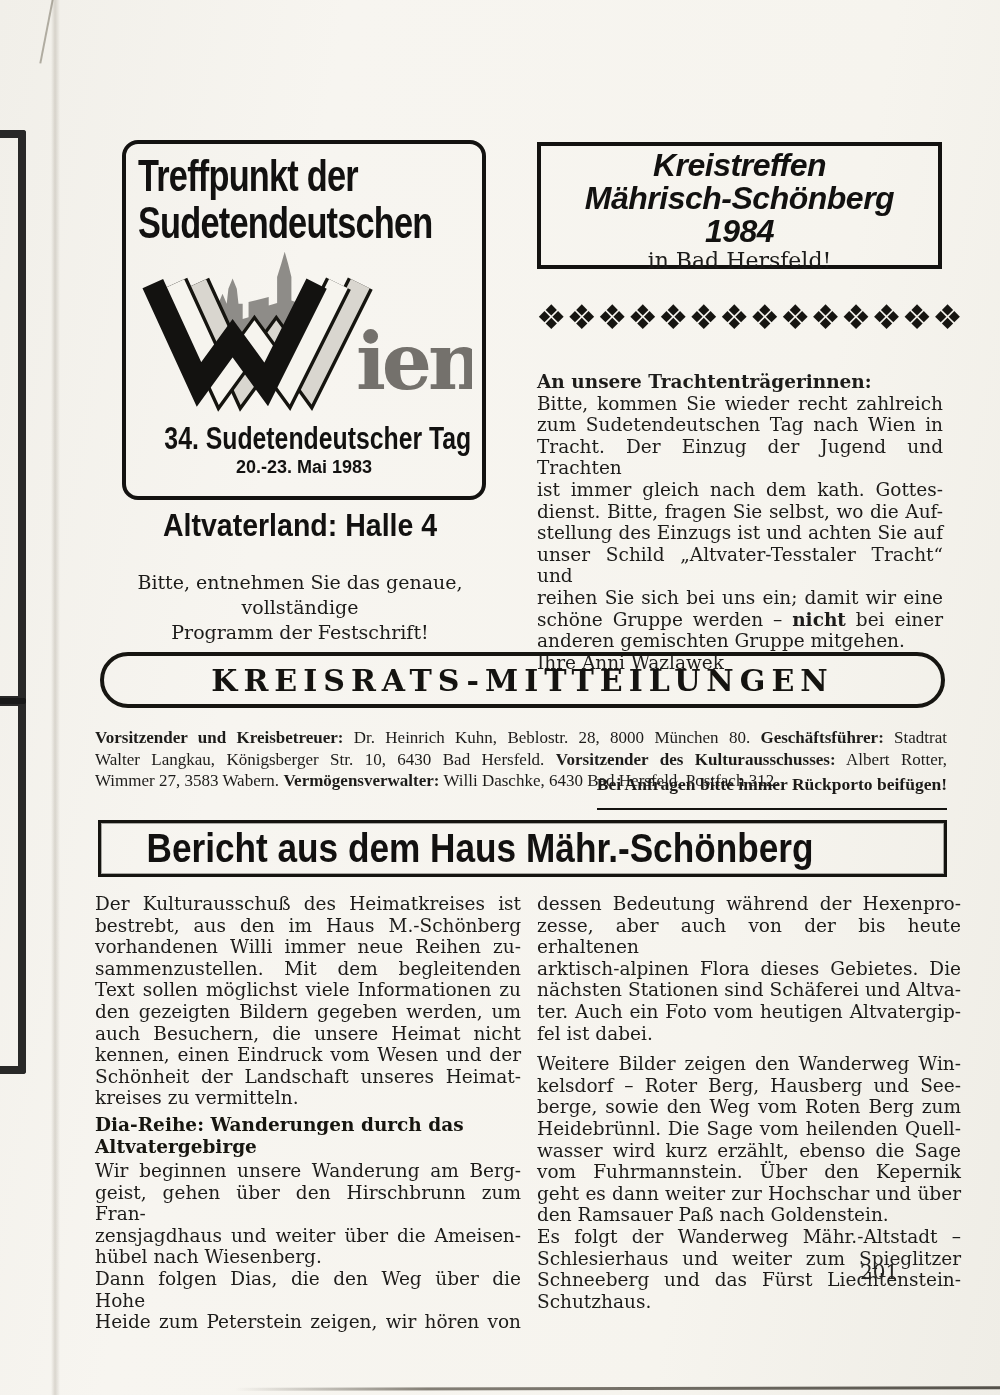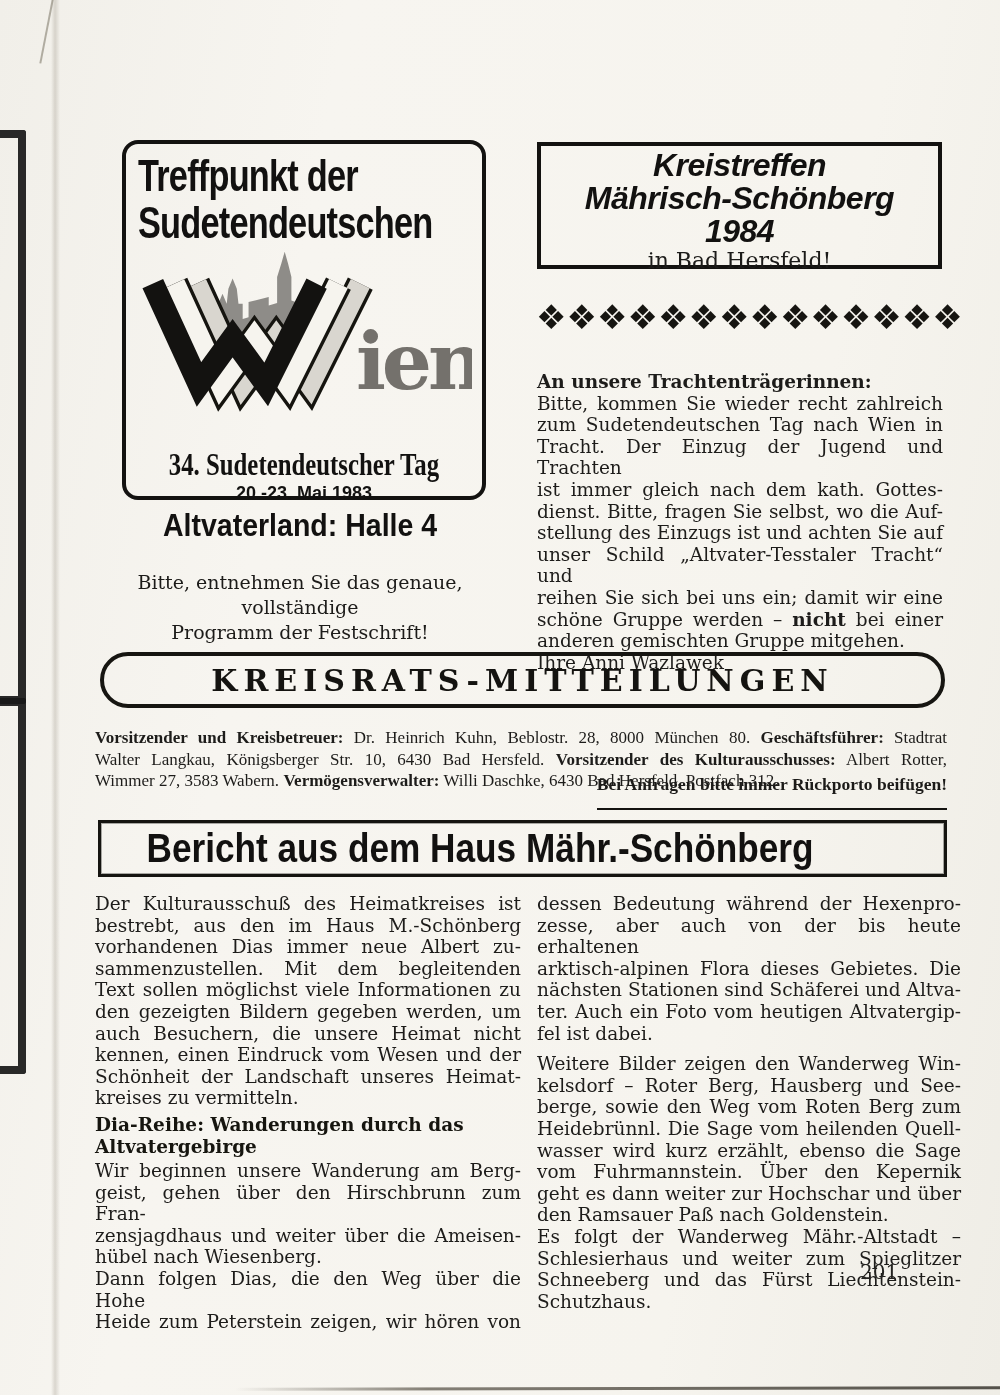--- a/index.html
+++ b/index.html
@@ -22,22 +22,22 @@
   .scratch { left:46px; top:-6px; width:2px; height:70px; background:rgba(95,88,72,.45); transform:rotate(11deg); }
 
   
   .event-box { left:122px; top:140px; width:356px; height:352px;
                border:4px solid #131210; border-radius:16px; }
   .event-title { padding:8px 0 0 12px; font-family:"Liberation Sans", sans-serif;
                  font-weight:bold; font-size:44px; line-height:47px; letter-spacing:-1px;
                  color:#121110; white-space:nowrap; }
   .event-title .cond { display:inline-block; transform:scaleX(.78); transform-origin:left center; }
   .logo-wrap { margin-top:4px; text-align:center; }
-  .event-sub { text-align:center; font-family:Liberation Serif, serif; font-weight:bold;
-               font-size:31px; line-height:34px; color:#121110; white-space:nowrap;margin-top:26px; }
+  .event-sub { font-family:Liberation Sans, sans-serif; font-weight:bold;
+               font-size:31px; line-height:34px; color:#121110; white-space:nowrap; }
   .event-sub .cond { display:inline-block; transform:scaleX(.8); transform-origin:center; }
   .event-dates { text-align:center; font-family:"Liberation Sans", sans-serif; font-weight:bold;
                  font-size:18px; line-height:22px; color:#121110; }
 
   
   .hall { left:85px; top:508px; width:430px; text-align:center;
           font-family:"Liberation Sans", sans-serif; font-weight:bold; font-size:31px; color:#121110; }
   .hall .cond { display:inline-block; transform:scaleX(.92); transform-origin:center; white-space:nowrap; }
   .venue-note { left:85px; top:570px; width:430px; text-align:center;
                 font-size:19px; line-height:25px; color:#1c1b19; }
@@ -184,21 +184,21 @@
   </div>
 
   <div class="abs bericht-box">
     <div class="bericht-title">Bericht aus dem Haus Mähr.-Schönberg</div>
   </div>
 
   <div class="abs col-left jtext">
     <div>
         <div class="tline">Der Kulturausschuß des Heimatkreises ist</div>
         <div class="tline">bestrebt, aus den im Haus M.-Schönberg</div>
-        <div class="tline">vorhandenen Dias immer neue Albert zu-</div>
+        <div class="tline">vorhandenen Willi immer neue Reihen zu-</div>
         <div class="tline">sammenzustellen. Mit dem begleitenden</div>
         <div class="tline">Text sollen möglichst viele Informationen zu</div>
         <div class="tline">den gezeigten Bildern gegeben werden, um</div>
         <div class="tline">auch Besuchern, die unsere Heimat nicht</div>
         <div class="tline">kennen, einen Eindruck vom Wesen und der</div>
         <div class="tline">Schönheit der Landschaft unseres Heimat-</div>
         <div class="tline tlast">kreises zu vermitteln.</div>
       </div>
     <div class="subhead">
       <div>Dia-Reihe: Wanderungen durch das</div>

